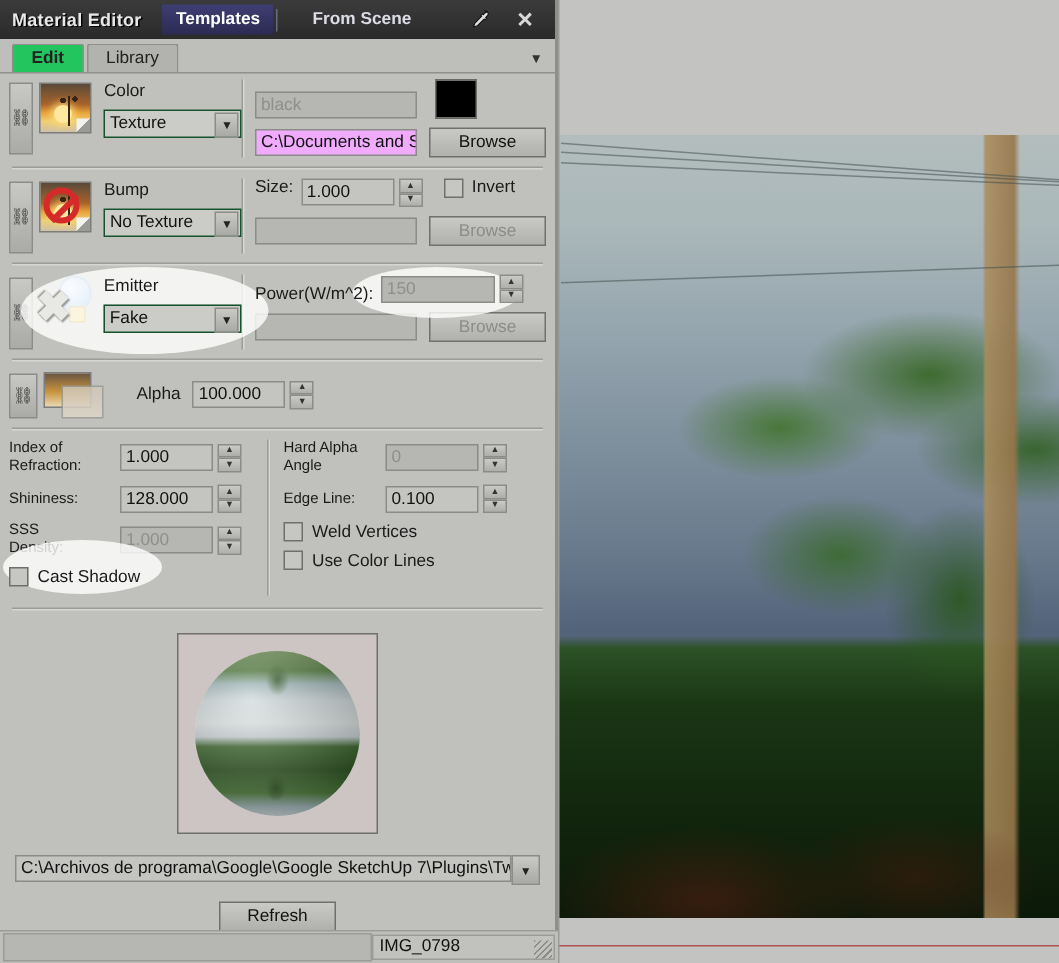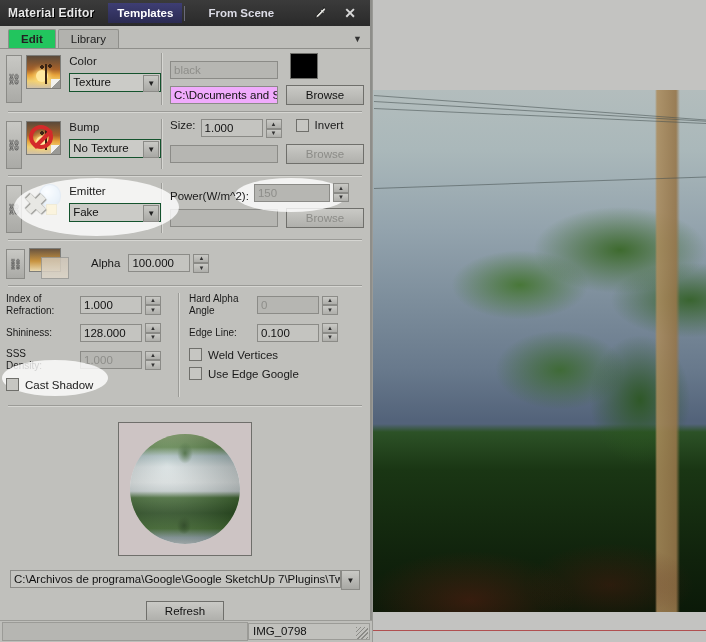--- a/index.html
+++ b/index.html
@@ -414,21 +414,21 @@
           </div>
         </div>
 
         <div class="fld">
           <span class="cbx"></span>
           <span class="lbl">Weld Vertices</span>
         </div>
 
         <div class="fld">
           <span class="cbx"></span>
-          <span class="lbl">Use Edge Google</span>
+          <span class="lbl">Use Color Lines</span>
         </div>
       </div>
     </div>
 
     <div class="hr" style="margin-top:8px;"></div>
 
     <div id="preview-wrap">
       <div id="preview">
         <div id="sphere">
           <div class="tr1"></div>

